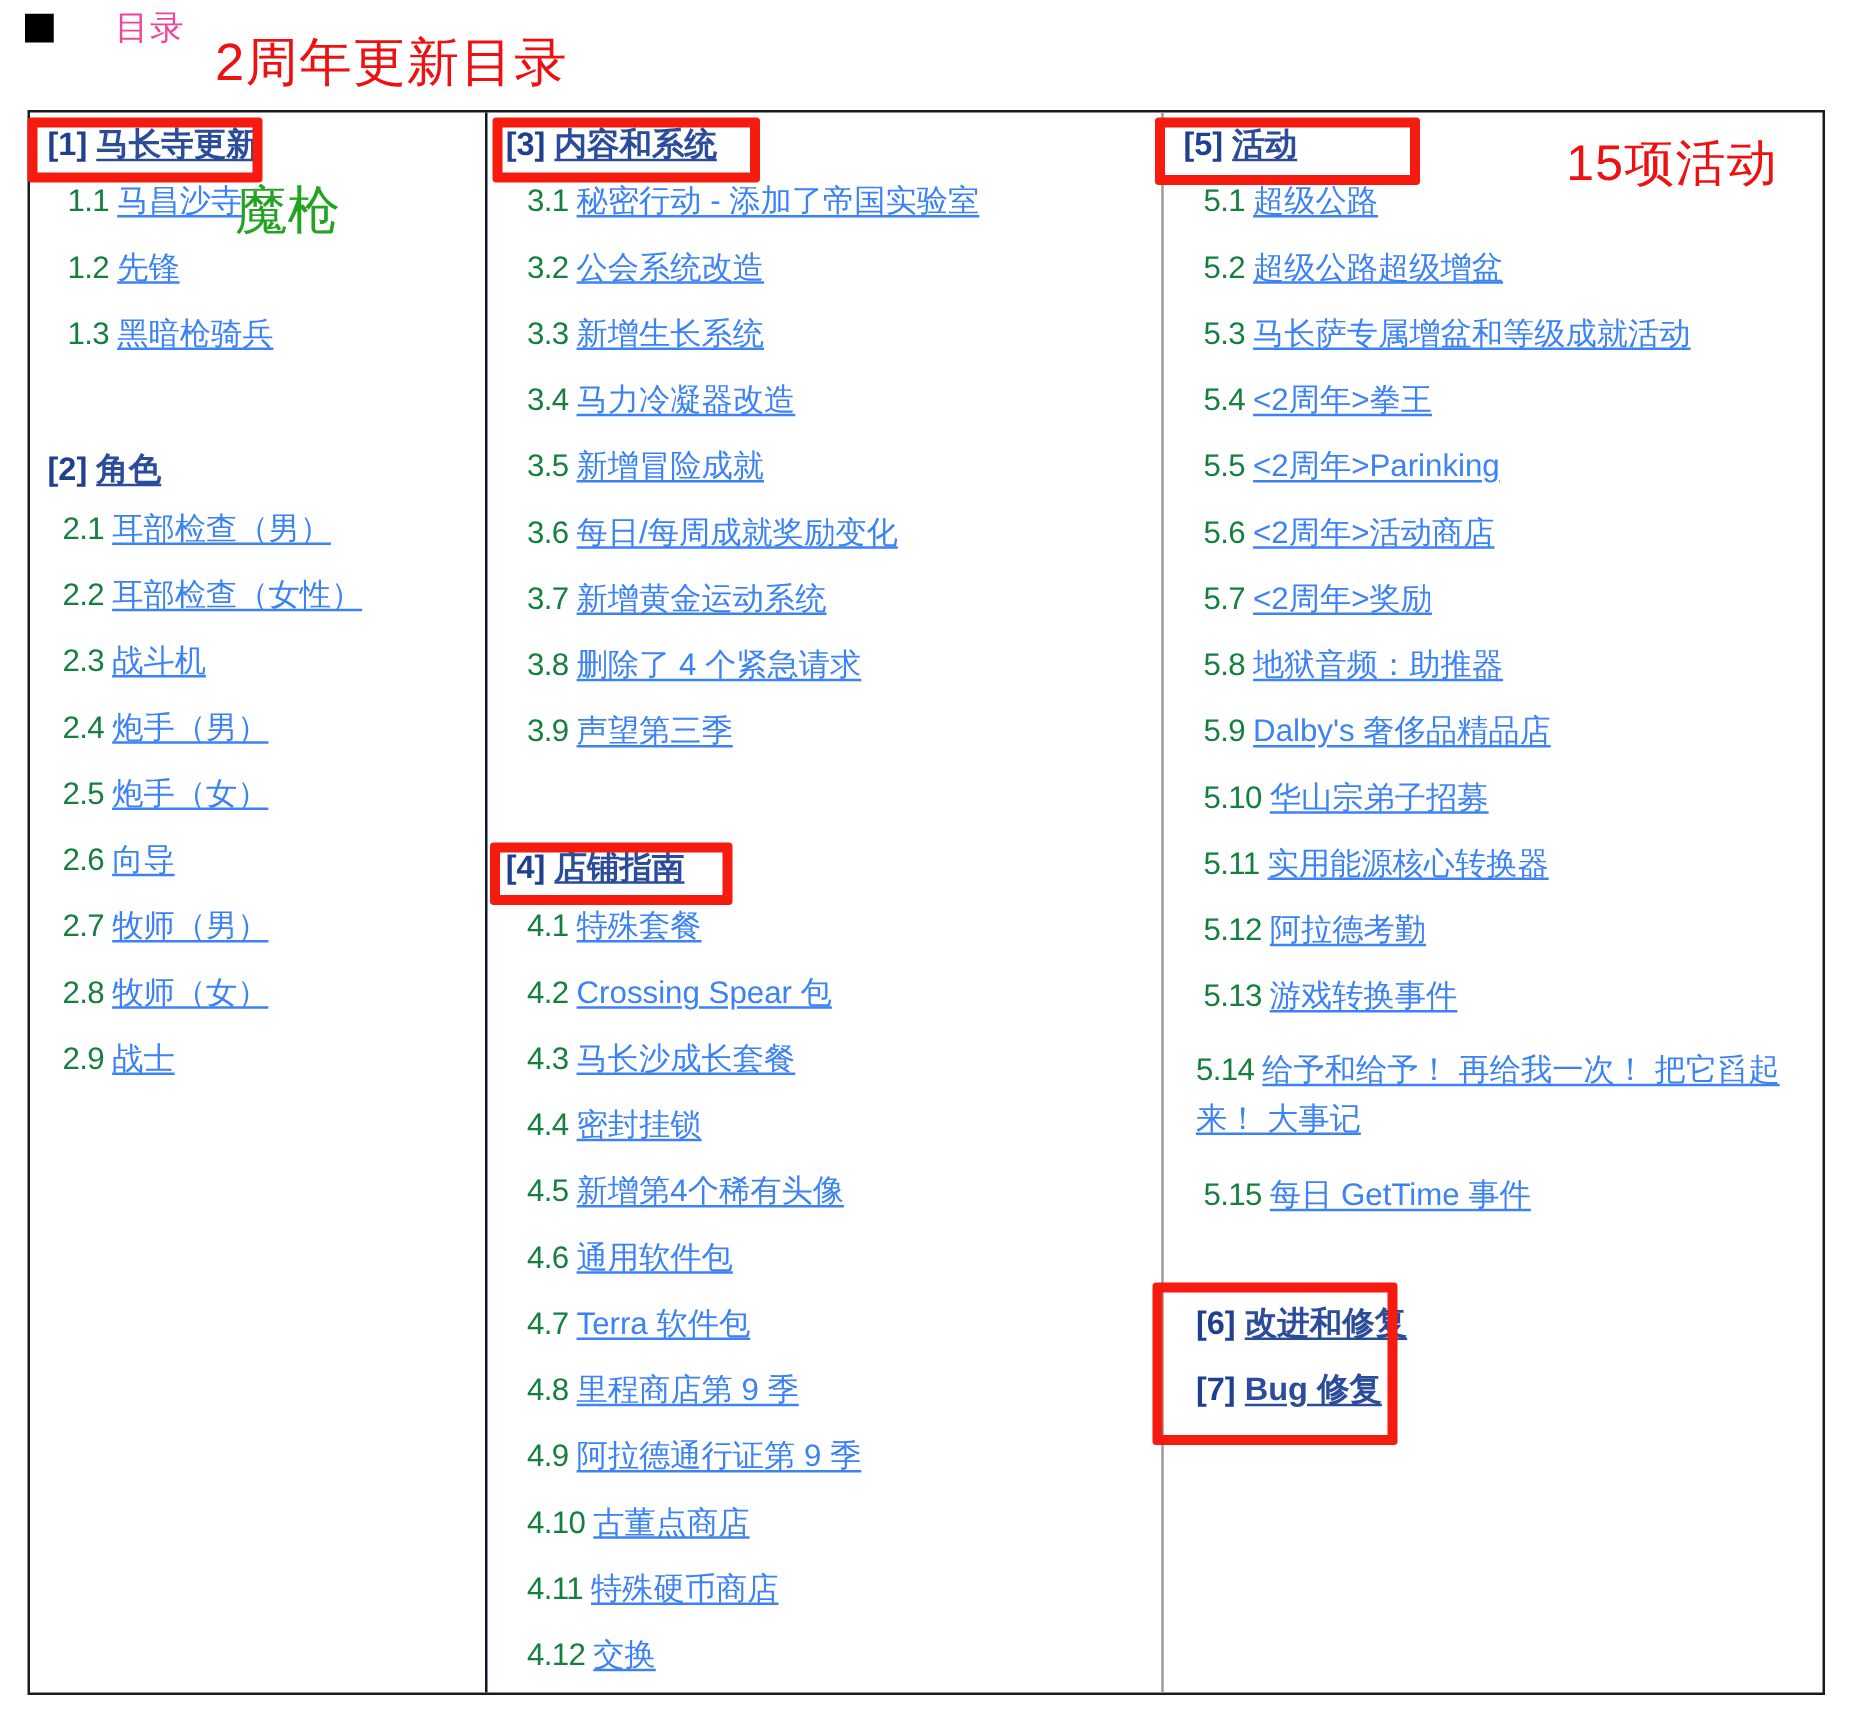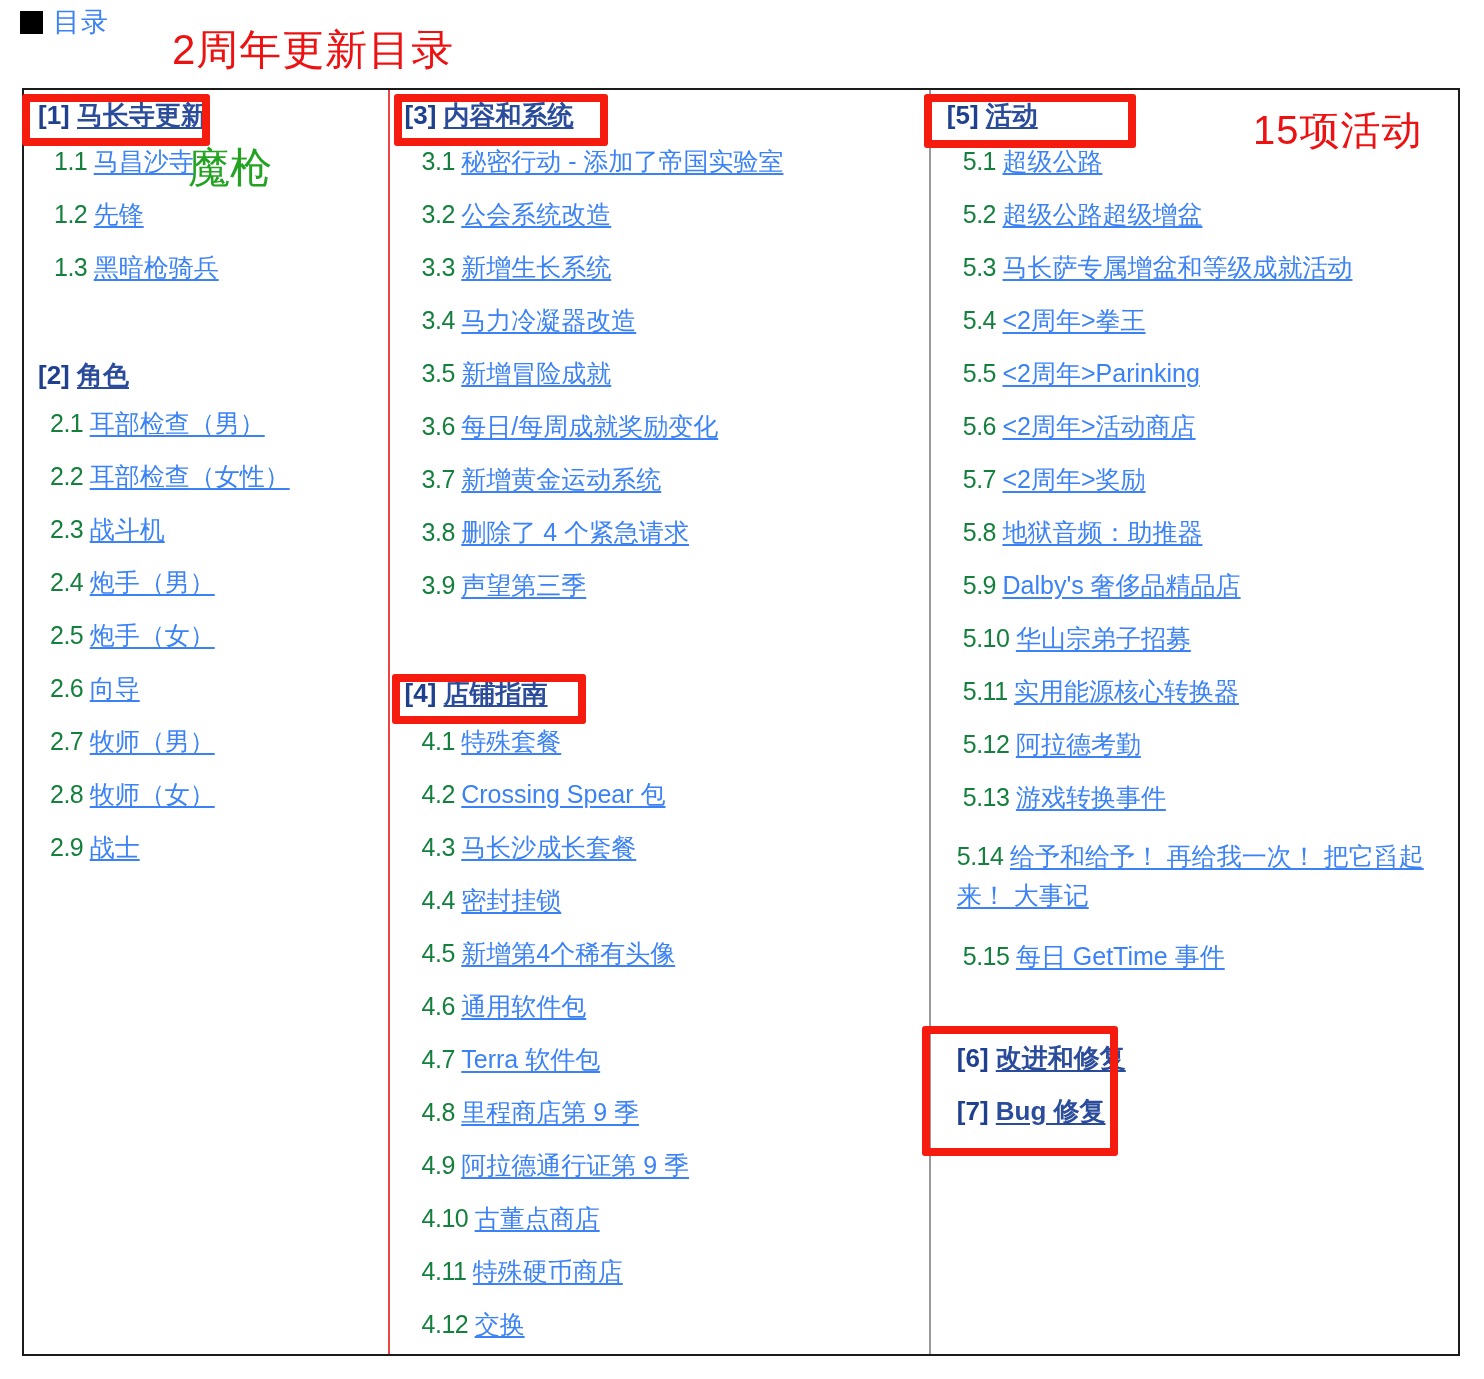--- a/index.html
+++ b/index.html
@@ -26,23 +26,24 @@
   }
   #page-header .bullet-sq {
     width: 23px;
     height: 23px;
     background: #000000;
     display: inline-block;
   }
   #page-header .hdr-text {
     font-family: Liberation Sans, sans-serif;
     font-size: 27px;
-    color: #3b82f6;
+    color: #ec4899;
     letter-spacing: 1px;
     font-weight: 400;
+    margin-left: 39px;
   }
 
   
   .annot-red-title {
     position: absolute;
     color: #ee1111;
     font-family: "Liberation Sans", "DejaVu Sans", sans-serif;
     font-size: 42px;
     font-weight: 500;
     letter-spacing: 1px;
@@ -76,21 +77,21 @@
     border-right: 2px solid #1b1b1b;
     box-sizing: border-box;
     display: flex;
   }
   .toc-col {
     box-sizing: border-box;
     position: relative;
     padding-top: 10px;
   }
   #col-1 { width: 364px; padding-left: 32px; }
-  #col-2 { width: 542px; border-left: 2px solid #ef4444; }
+  #col-2 { width: 542px; border-left: 2px solid #0f172a; }
   #col-3 { width: 530px; border-left: 2px solid #9a9a9a; }
 
   
   .sec-head {
     font-size: 26px;
     line-height: 1.0;
     margin: 0 0 4px 0;
     white-space: nowrap;
     color: #1f3f8f;
     font-weight: bold;

